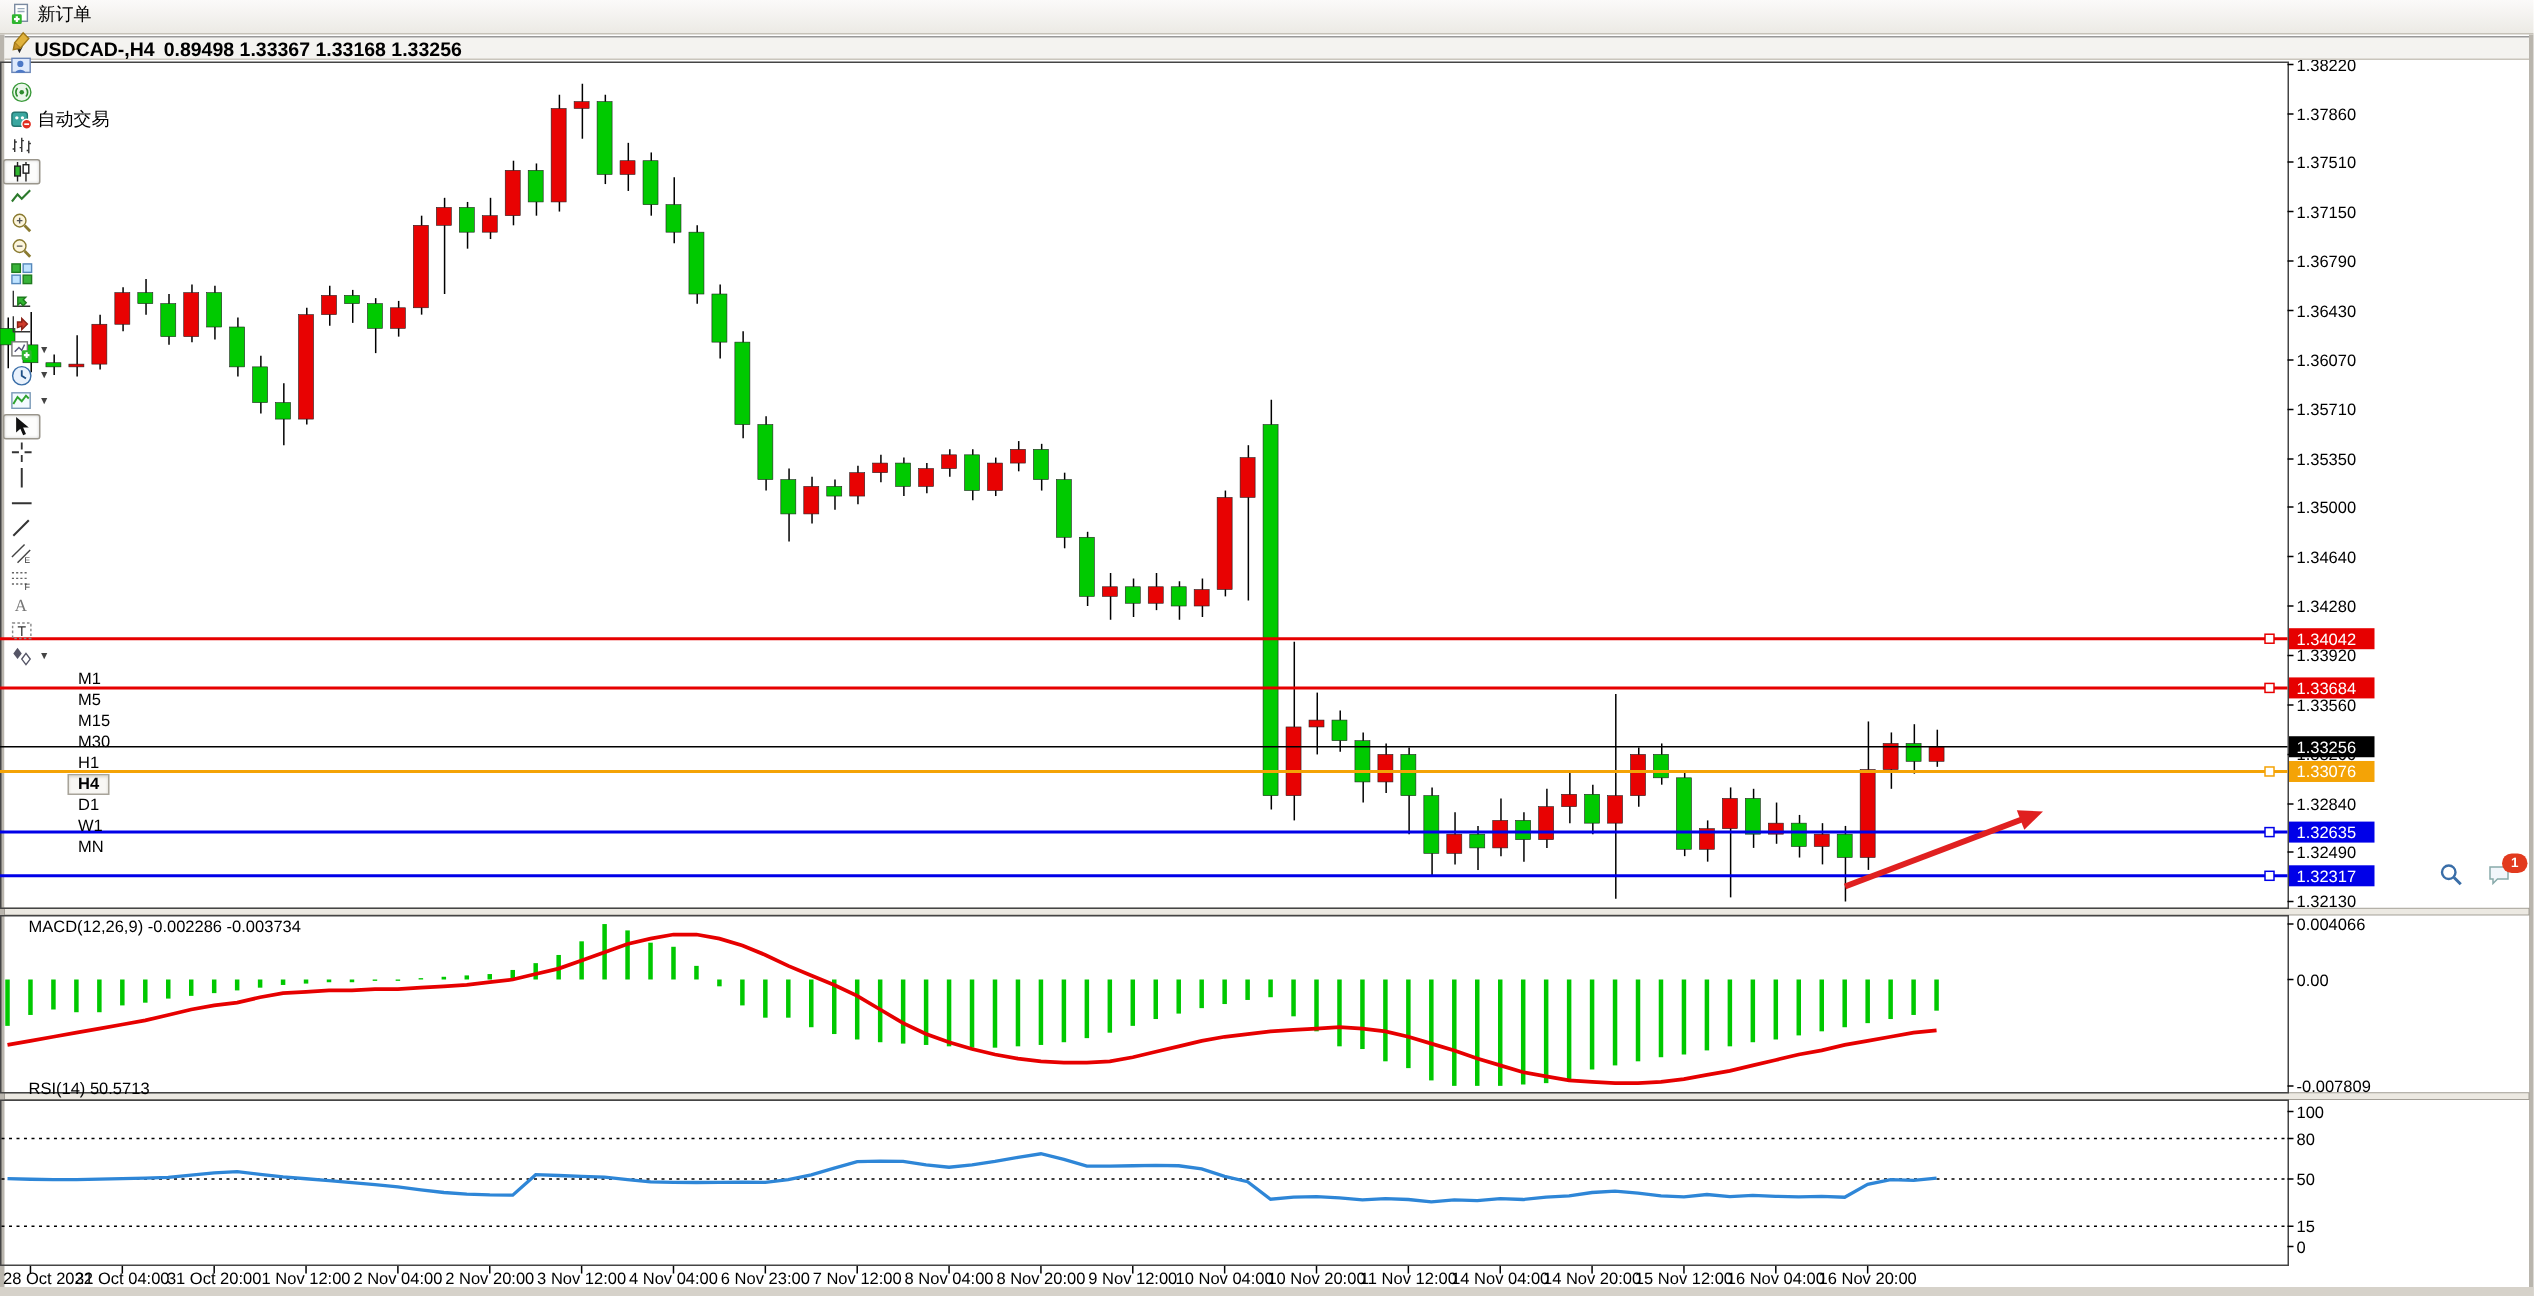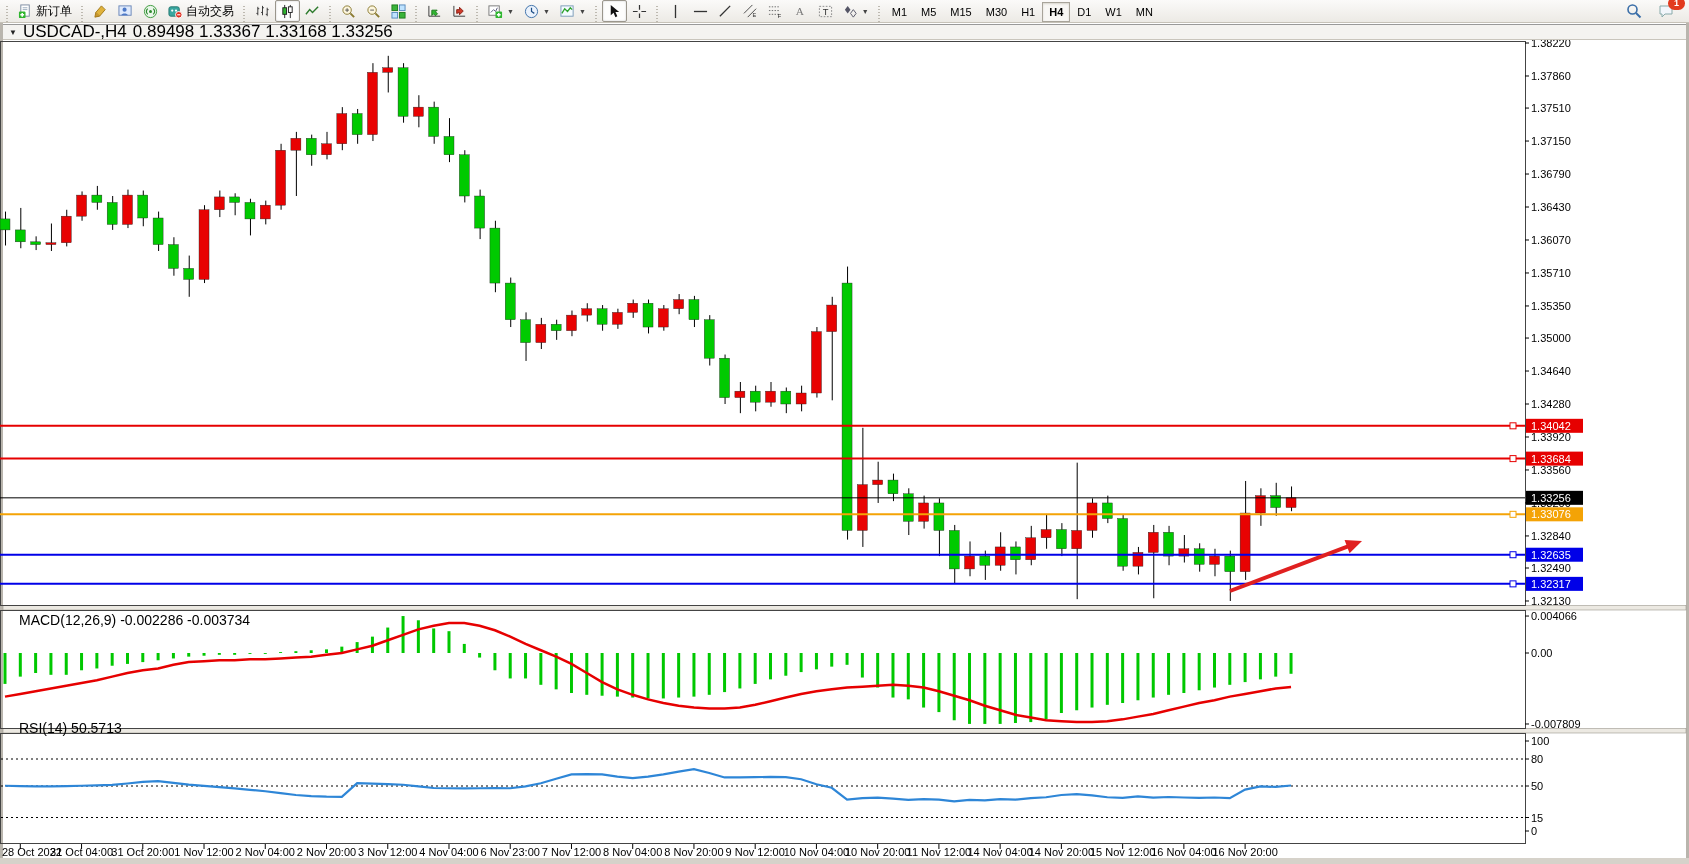--- a/index.html
+++ b/index.html
@@ -1,35 +1,35 @@
 <!DOCTYPE html>
 <html><head>
 <meta charset="utf-8">
 <style>
   html,body{margin:0;padding:0;background:#fff;}
   body{width:1689px;height:864px;overflow:hidden;font-family:"Liberation Sans",sans-serif;font-size:11px;color:#000;position:relative;}
   
-  .toolbar{position:absolute;left:0;top:0;width:1689px;height:23px;background:linear-gradient(#fbfaf9,#eceae5);border-bottom:1px solid #c6c2b8;display:flex;align-items:flex-end;padding:0 2px;box-sizing:border-box;z-index:30;}
+  .toolbar{position:absolute;left:0;top:0;width:1689px;height:23px;background:linear-gradient(#fbfaf9,#eceae5);border-bottom:1px solid #c6c2b8;display:flex;align-items:flex-start;padding:0 2px;box-sizing:border-box;z-index:30;flex-direction:column;}
   .grip{width:5px;height:16px;margin:0 3px;background:repeating-linear-gradient(#bdb9b0 0 1px,transparent 1px 3px);background-size:2px 100%;background-repeat:repeat-y;background-position:1px 0;}
   .tbtn{display:inline-flex;align-items:center;gap:3px;height:20px;padding:0 4px;border:1px solid transparent;border-radius:2px;cursor:default;}
   .tbtn.active{background:#fdfdfc;border-color:#9a968c;box-shadow:inset 0 0 2px #ccc;}
   .tbtn svg{display:block;}
   .tbtn .lbl{font-size:12px;}
-  .tf{font-size:11px;padding:0 6px;height:18px;display:inline-flex;align-items:center;border:1px solid transparent;}
+  .tf{font-size:11px;padding:0 6px;height:18px;display:inline-flex;align-items:center;border:1px solid transparent;margin-left:43px;}
   .tf.active{border-color:#a8a49a;background:#f8f7f4;box-shadow:inset 0 1px 2px #d8d5cd;font-weight:bold;}
   .ddarrow{font-size:7px;color:#444;margin-left:1px;}
   .tb-right{margin-left:auto;display:flex;align-items:center;gap:6px;padding-right:8px;}
   .chatwrap{position:relative;}
   .badge{position:absolute;top:-4px;right:-7px;background:#e23a1e;color:#fff;border-radius:8px;min-width:13px;height:13px;line-height:13px;text-align:center;font-size:9px;font-weight:bold;padding:0 2px;}
   
   .chart-window-border{position:absolute;left:0;top:23px;width:1689px;height:841px;border-left:3px solid #b9b5ad;border-right:3px solid #b9b5ad;box-sizing:border-box;z-index:5;pointer-events:none;}
   .titlebar{position:absolute;left:3px;top:24px;width:1683px;height:16px;background:#f4f3f0;border-top:1px solid #999;border-bottom:1px solid #c9c5bc;display:flex;align-items:center;gap:6px;padding-left:6px;box-sizing:border-box;z-index:20;}
   .titlebar .tri{font-size:8px;color:#222;}
-  .titlebar .t{font-size:17px;}
-  .ind-label{position:absolute;z-index:15;font-size:14px;color:#000;padding-left:12px;}
+  .titlebar .t{font-size:13px;font-weight:bold;}
+  .ind-label{position:absolute;z-index:15;font-size:11px;color:#000;padding-left:12px;}
   .bottom-strip{position:absolute;left:0;top:858px;width:1689px;height:6px;background:#d6d2ca;z-index:6;}
   #chart{position:absolute;left:0;top:0;z-index:10;}
 </style>
 </head>
 <body>
 
 <div class="toolbar">
   <span class="grip"></span>
 
   <span class="tbtn">

